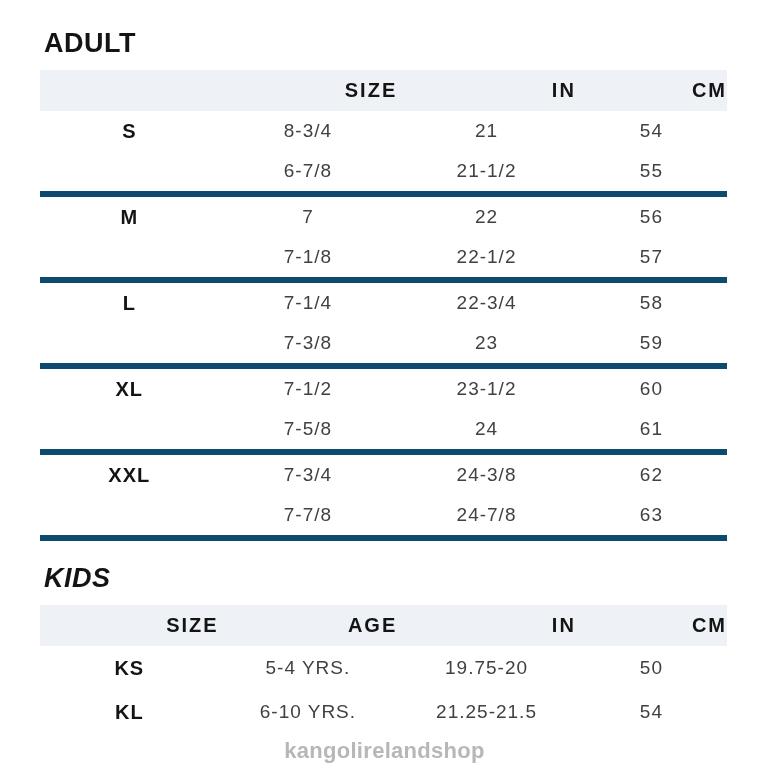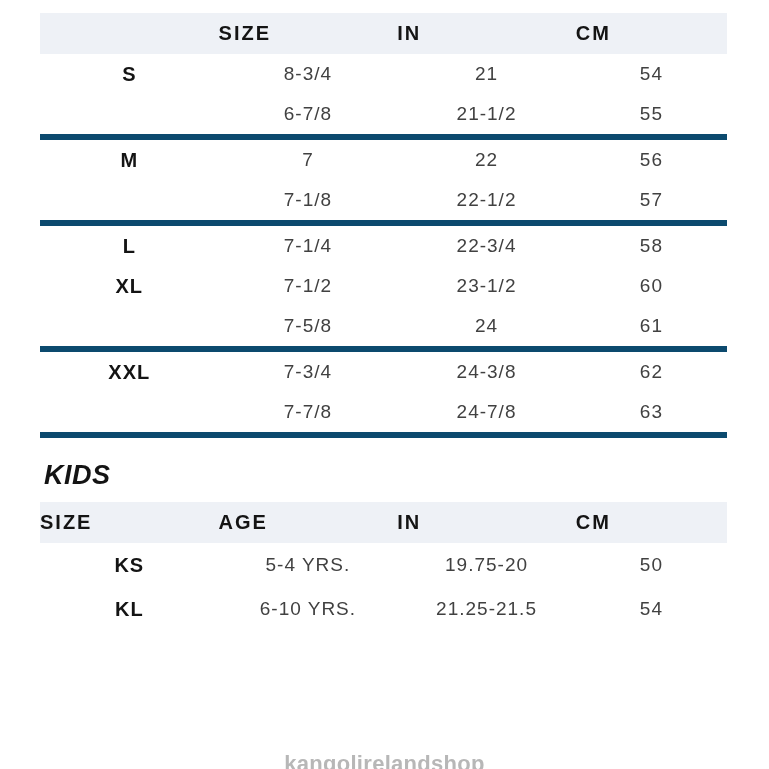--- a/index.html
+++ b/index.html
@@ -37,21 +37,21 @@
   col.c2 { width: 26%; }
   col.c3 { width: 26%; }
   col.c4 { width: 22%; }
   thead th {
     background: #eef1f6;
     height: 41px;
     font-size: 20px;
     font-weight: 700;
     color: #141414;
     letter-spacing: 2px;
-    text-align: left;
+    text-align: right;
     padding: 0;
   }
   tbody td {
     height: 40px;
     font-size: 19px;
     font-weight: 400;
     color: #414141;
     letter-spacing: 1px;
     text-align: center;
     padding: 0;
@@ -76,20 +76,21 @@
     font-weight: 600;
     color: #b7b7b7;
     letter-spacing: 0.3px;
   }
 </style>
 </head>
 <body>
 
 <div class="page">
 
+  <h2 class="section-title title-adult">ADULT</h2>
 
   <table class="adult-table">
     <colgroup>
         <col class="c1">
         <col class="c2">
         <col class="c3">
         <col class="c4">
       </colgroup>
     <thead>
       <tr>
@@ -123,20 +124,26 @@
         <td>7-1/8</td>
         <td>22-1/2</td>
         <td>57</td>
       </tr>
       <tr>
         <td class="size-label">L</td>
         <td>7-1/4</td>
         <td>22-3/4</td>
         <td>58</td>
       </tr>
+      <tr class="group-end">
+        <td></td>
+        <td>7-3/8</td>
+        <td>23</td>
+        <td>59</td>
+      </tr>
       <tr>
         <td class="size-label">XL</td>
         <td>7-1/2</td>
         <td>23-1/2</td>
         <td>60</td>
       </tr>
       <tr class="group-end">
         <td></td>
         <td>7-5/8</td>
         <td>24</td>

